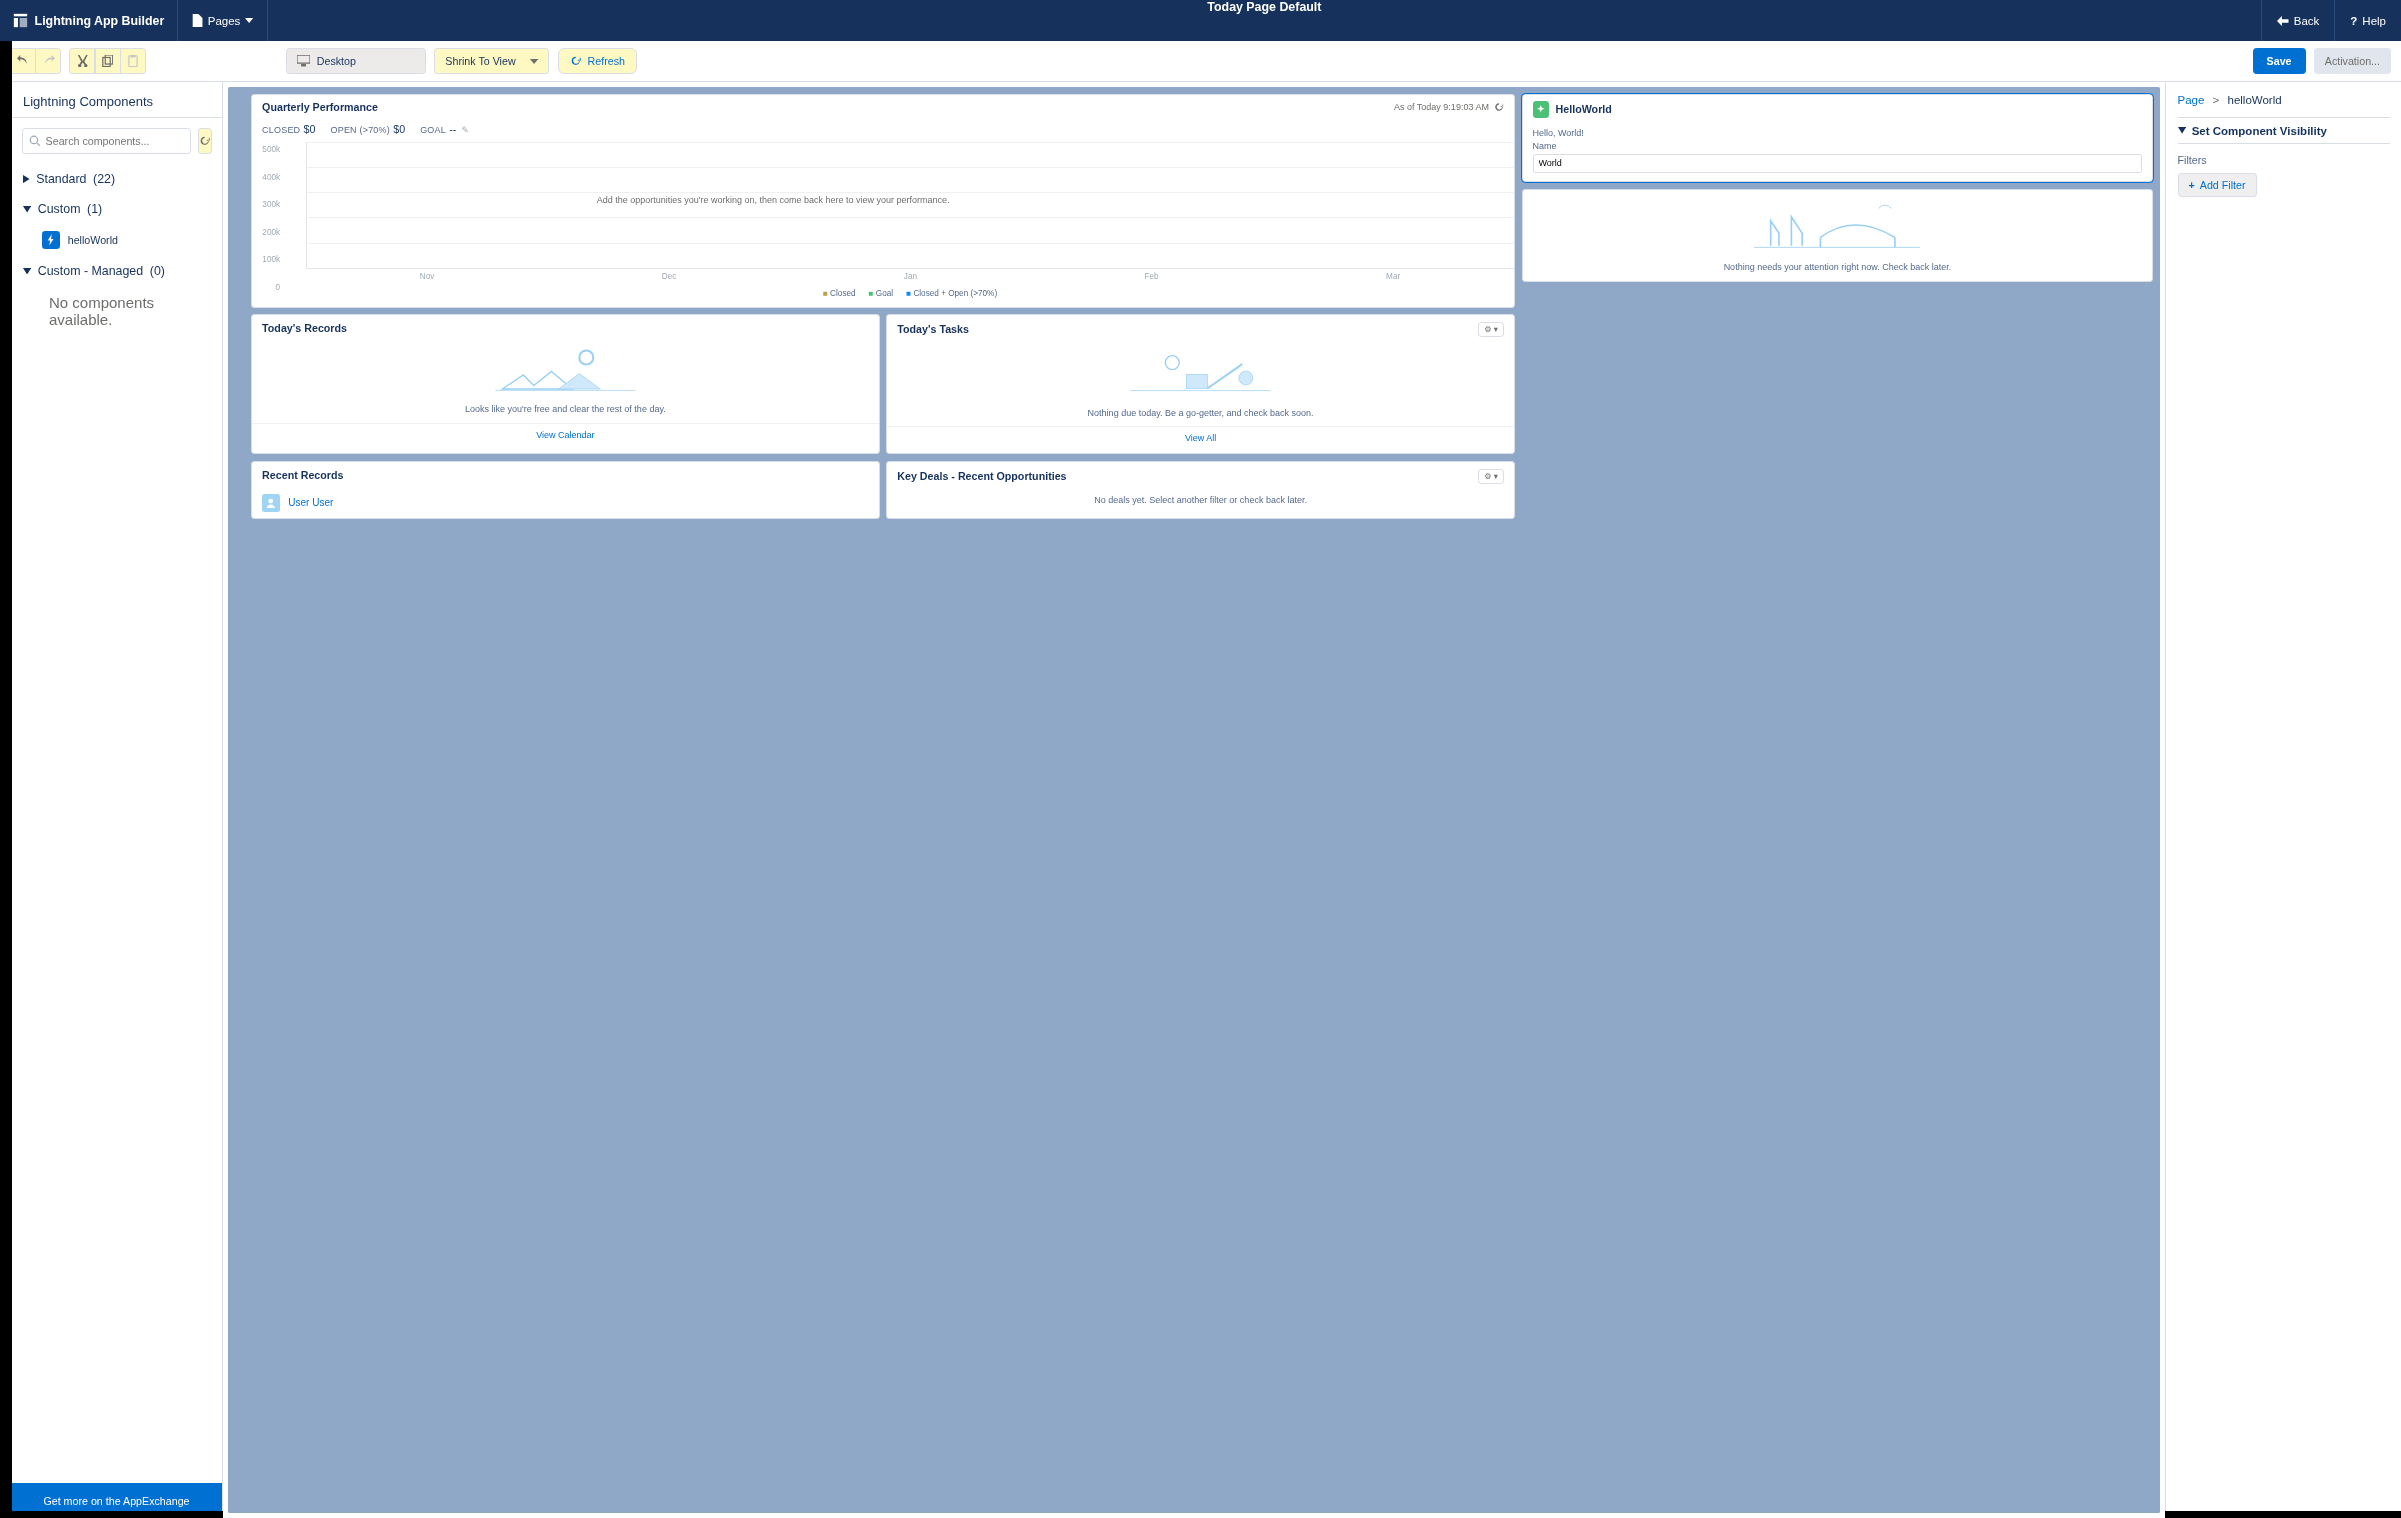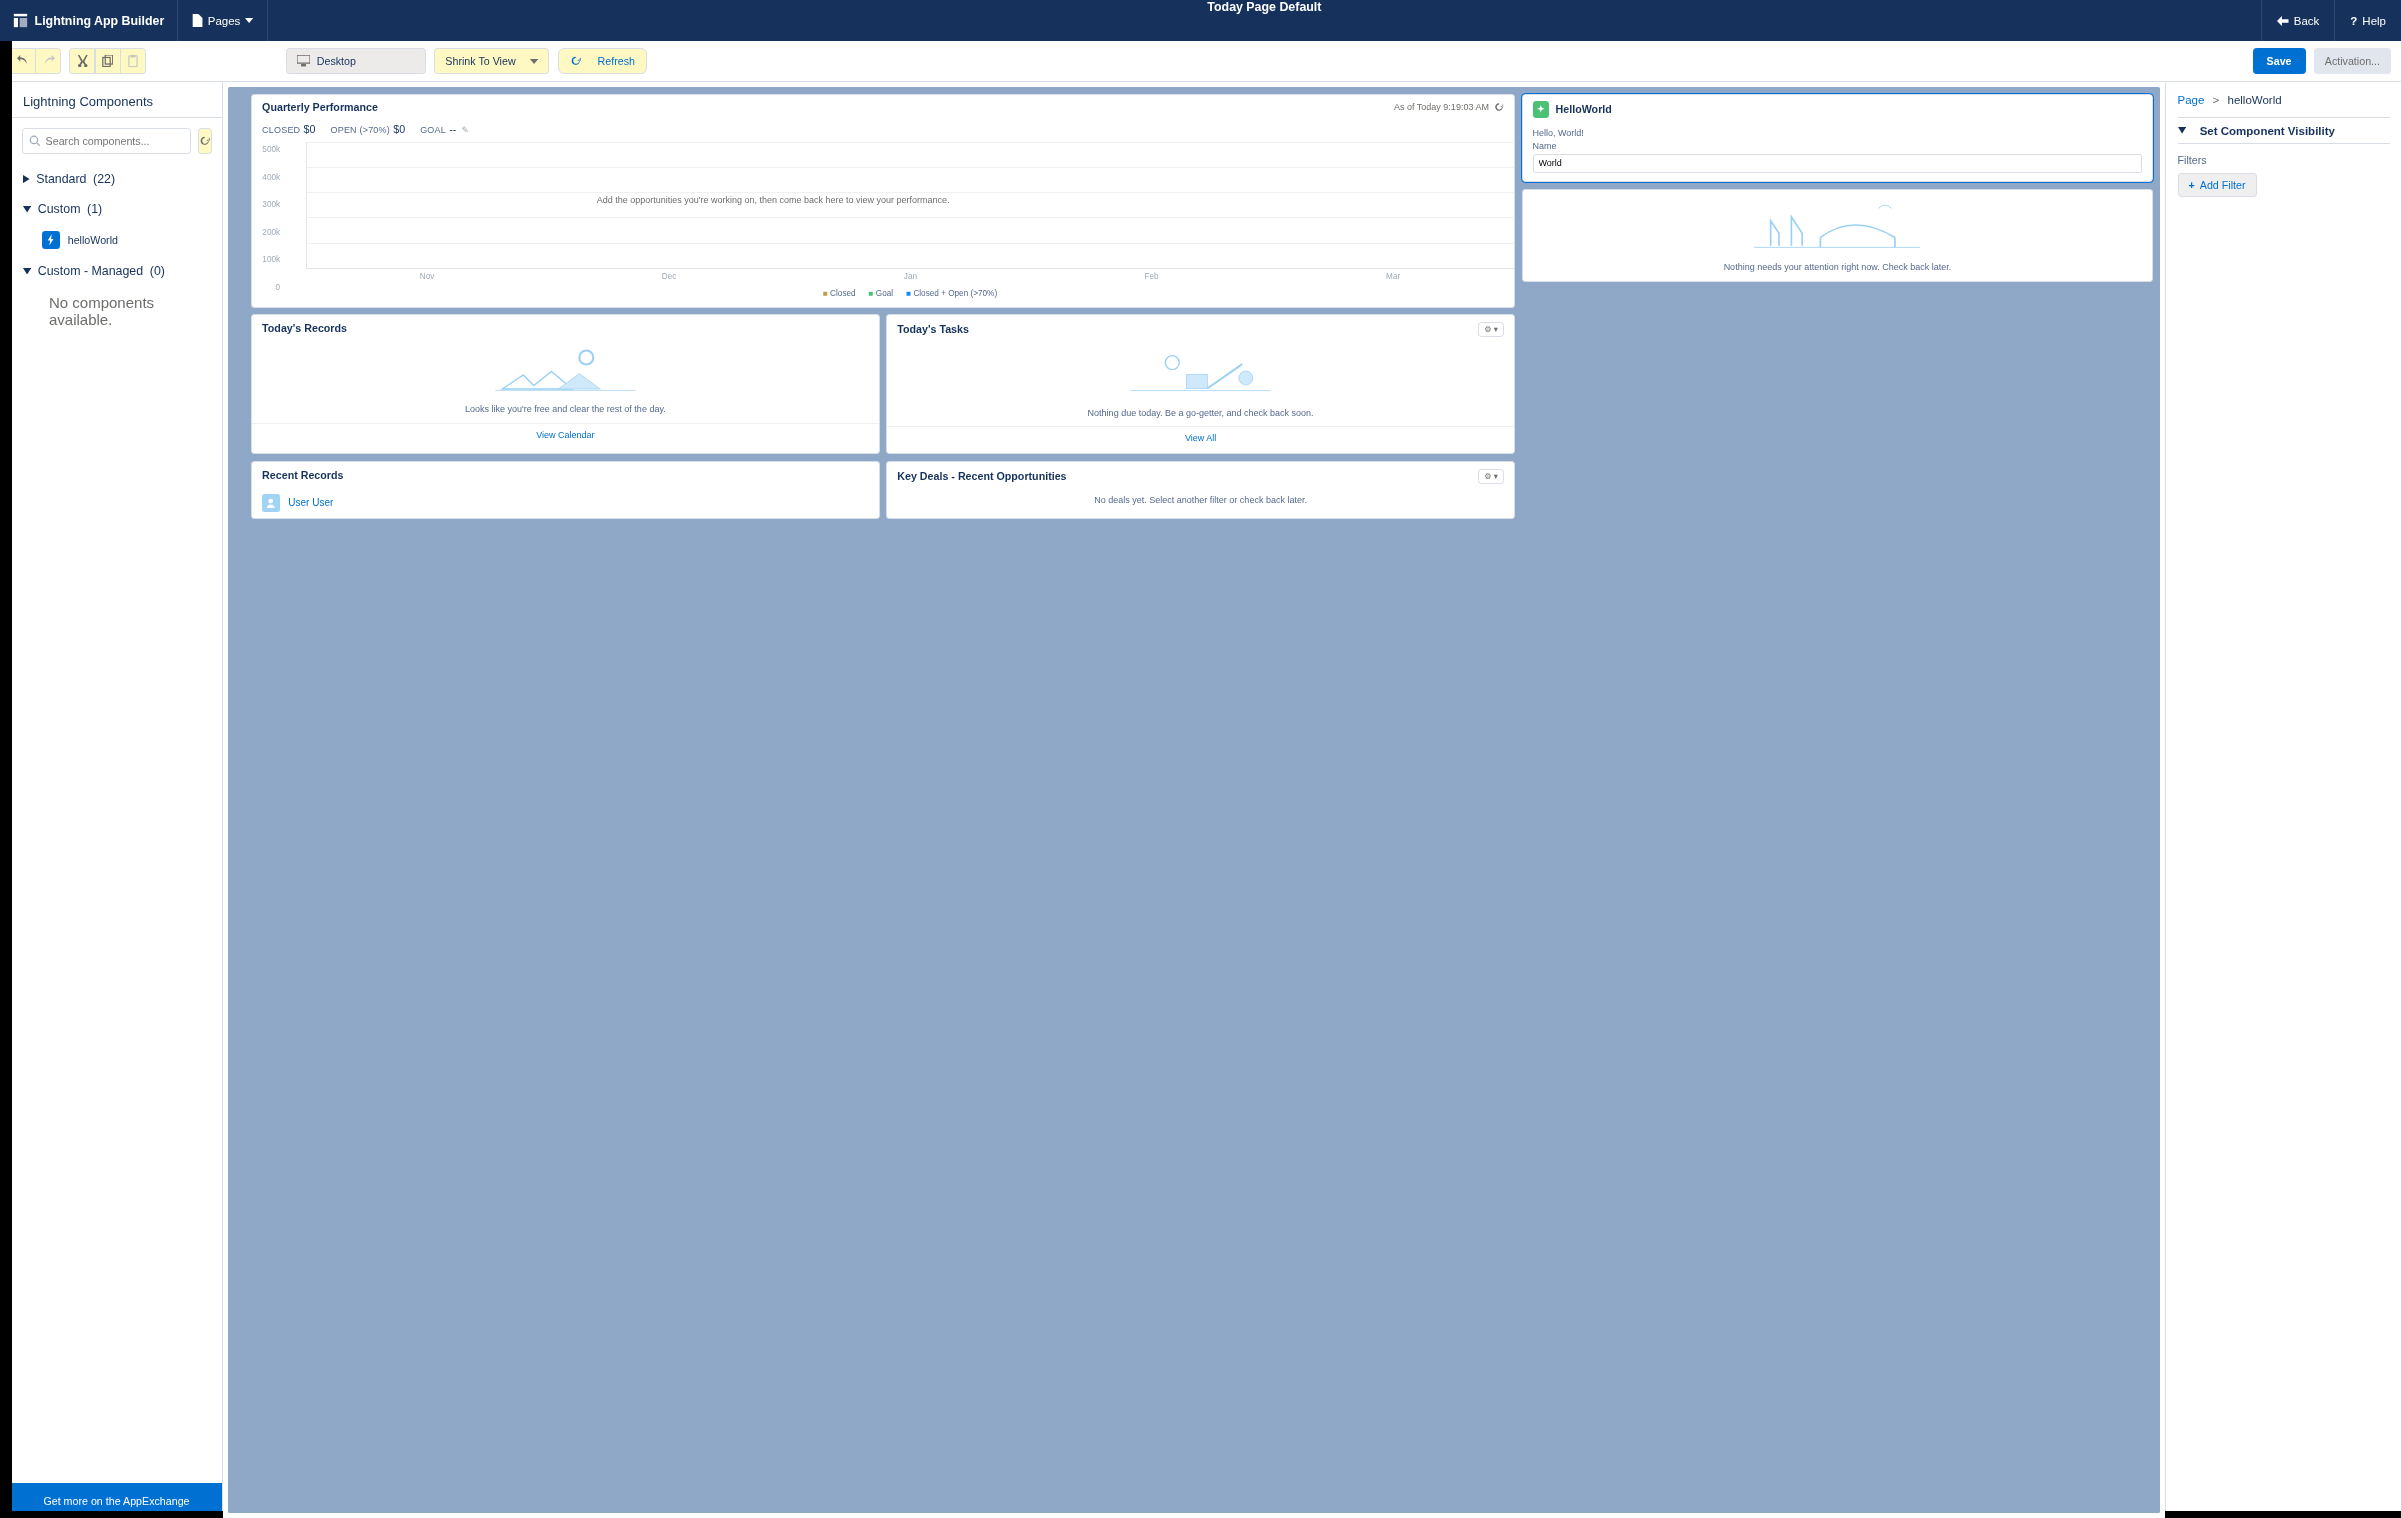--- a/index.html
+++ b/index.html
@@ -16,21 +16,21 @@
   .btn.icon { width: 26px; }
   .btn.primary { background: #0070d2; border-color: #0070d2; color: #fff; font-weight: 600; padding: 0 13px; }
   .btn.disabled { background: #e0e5ee; border-color: #e0e5ee; color: #706e6b; padding: 0 10px; }
   .btn-group { display: inline-flex; }
   .btn-group .btn { border-radius: 0; margin-left: -0.8px; }
   .btn-group .btn:first-child { border-radius: 3.3px 0 0 3.3px; margin-left: 0; }
   .btn-group .btn:last-child { border-radius: 0 3.3px 3.3px 0; }
   .select-btn { padding: 0 10px; gap: 6.6px; min-width: 140px; justify-content: flex-start; position: relative; }
   .select-btn.gray { background: #ecebea; }
   .select-btn .caret { margin-left: auto; }
-  .refresh-btn { padding: 0 11.5px; gap: 16px; color: #0070d2; border-radius: 6px; }
+  .refresh-btn { padding: 0 11.5px; gap: 6px; color: #0070d2; border-radius: 6px; }
   .spacer { flex: 1; }
   .main { display: flex; height: calc(100vh - 82px); }
   .left-pane { width: 211px; border-right: 0.8px solid #d8dde6; display: flex; flex-direction: column; }
   .lp-title { padding: 11.5px 11.5px 8.2px; font-size: 13px; color: #16325c; border-bottom: 0.8px solid #d8dde6; }
   .lp-search-row { display: flex; gap: 6.6px; padding: 10px; }
   .lp-search { flex: 1; height: 26px; border: 0.8px solid #d8dde6; border-radius: 3.3px; display: flex; align-items: center; padding: 0 6.6px; gap: 5px; color: #706e6b; }
   .lp-search input { border: none; outline: none; flex: 1; font-size: 10.7px; }
   .section-head { display: flex; align-items: center; gap: 6.6px; padding: 8.2px 11.5px; font-size: 12.4px; cursor: pointer; }
   .comp-item { display: flex; align-items: center; gap: 8.2px; padding: 6.6px 11.5px 6.6px 30px; cursor: pointer; }
   .comp-icon { width: 18px; height: 18px; border-radius: 3.3px; background: #0070d2; color: #fff; display: flex; align-items: center; justify-content: center; font-size: 10.7px; font-weight: bold; }
@@ -69,21 +69,21 @@
   .avatar { width: 18px; height: 18px; border-radius: 2.5px; background: #a0d4f5; display: flex; align-items: center; justify-content: center; color: #fff; }
   .link { color: #0070d2; font-size: 10px; }
   .hw-icon { width: 16.5px; height: 16.5px; border-radius: 3.3px; background: #4bc076; display: inline-flex; align-items: center; justify-content: center; color: #fff; font-size: 9px; }
   .hw-body { padding: 3.3px 10px 8.2px; font-size: 9px; color: #54698d; }
   .hw-input { width: 100%; border: 0.8px solid #d8dde6; border-radius: 2.5px; padding: 3.3px 5px; margin-top: 3.3px; font-size: 9px; }
   .settings-btn { border: 0.8px solid #d8dde6; border-radius: 3.3px; padding: 1.6px 5px; font-size: 8.2px; cursor: pointer; color: #706e6b; }
   .right-pane { width: 236px; border-left: 0.8px solid #d8dde6; padding: 11.5px; }
   .bread { font-size: 11.5px; margin-bottom: 11.5px; }
   .bread a { color: #0070d2; text-decoration: none; }
   .bread .sep { color: #706e6b; margin: 0 5px; }
-  .rp-section { display: flex; align-items: center; gap: 14px; font-weight: 600; font-size: 11.5px; padding: 6.6px 0; border-bottom: 0.8px solid #d8dde6; margin-bottom: 10px; border-top: 0.8px solid #d8dde6; cursor: pointer; }
+  .rp-section { display: flex; align-items: center; gap: 6px; font-weight: 600; font-size: 11.5px; padding: 6.6px 0; border-bottom: 0.8px solid #d8dde6; margin-bottom: 10px; border-top: 0.8px solid #d8dde6; cursor: pointer; }
   .rp-label { color: #54698d; font-size: 10.7px; margin-bottom: 6.6px; }
   .add-filter { border: 0.8px solid #d8dde6; border-radius: 3.3px; padding: 5px 10px; display: inline-flex; align-items: center; gap: 5px; color: #0070d2; cursor: pointer; font-size: 10.7px; }
   svg { display: block; }
   .black-edge-left { position: fixed; left: 0; top: 41px; bottom: 0; width: 11.5px; background: #000; }
   .black-edge-bottom { position: fixed; left: 0; right: 0; bottom: 0; height: 6.6px; background: #000; }
 </style>
 </head>
 <body>
 
 <div class="black-edge-left"></div>

